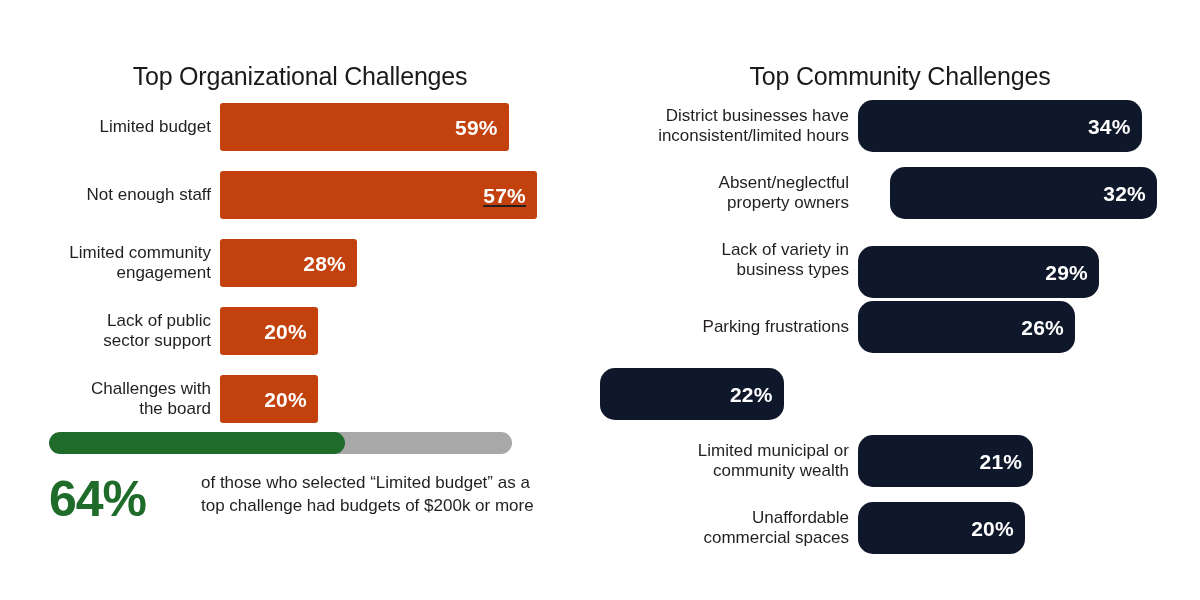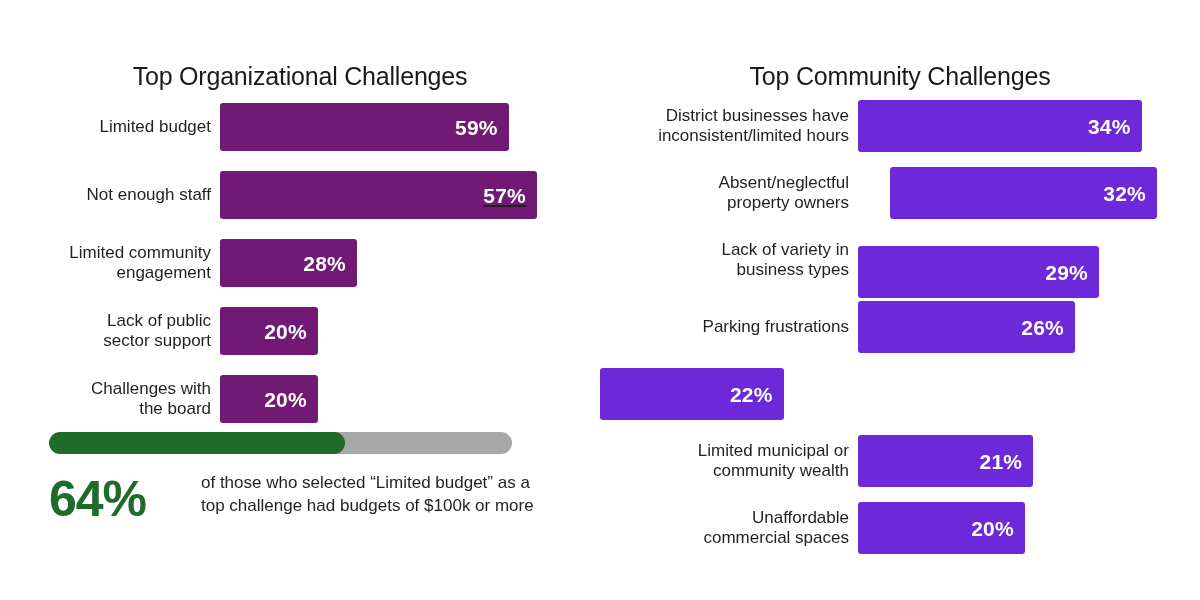--- a/index.html
+++ b/index.html
@@ -83,22 +83,22 @@
     color: #ffffff;
     font-weight: bold;
     font-size: 21px;
     line-height: 1;
     letter-spacing: 0.2px;
   }
 
   .panel-left .row  { height: 48px; margin-bottom: 20px; justify-content: center; }
   .panel-right .row { height: 52px; margin-bottom: 15px; }
 
-  .panel-left  .bar { background: #701a75; }
-  .panel-right .bar { background: #6d28d9; }
+  .panel-left  .bar { background: #c2410c; }
+  .panel-right .bar { background: #0f172a; border-radius: 15px; }
 
   
   .progress-block {
     position: absolute;
     left: 49px;
     top: 432px;
     width: 463px;
   }
   .progress-track {
     width: 100%;
@@ -197,21 +197,21 @@
     </div>
 
   <div class="progress-block">
     <div class="progress-track">
       <div class="progress-fill" id="progress-fill" style="width: 64%;"></div>
     </div>
   </div>
 
   <div class="callout">
     <div class="callout-figure">64%</div>
-    <div class="callout-text">of those who selected “Limited budget” as a top challenge had budgets of $100k or more</div>
+    <div class="callout-text">of those who selected “Limited budget” as a top challenge had budgets of $200k or more</div>
   </div>
 
 </section>
 
 <section class="panel panel-right">
 
   <h2 class="panel-title">Top Community Challenges</h2>
 
   <div class="chart chart-right" id="chart-right">
       <div class="row">

